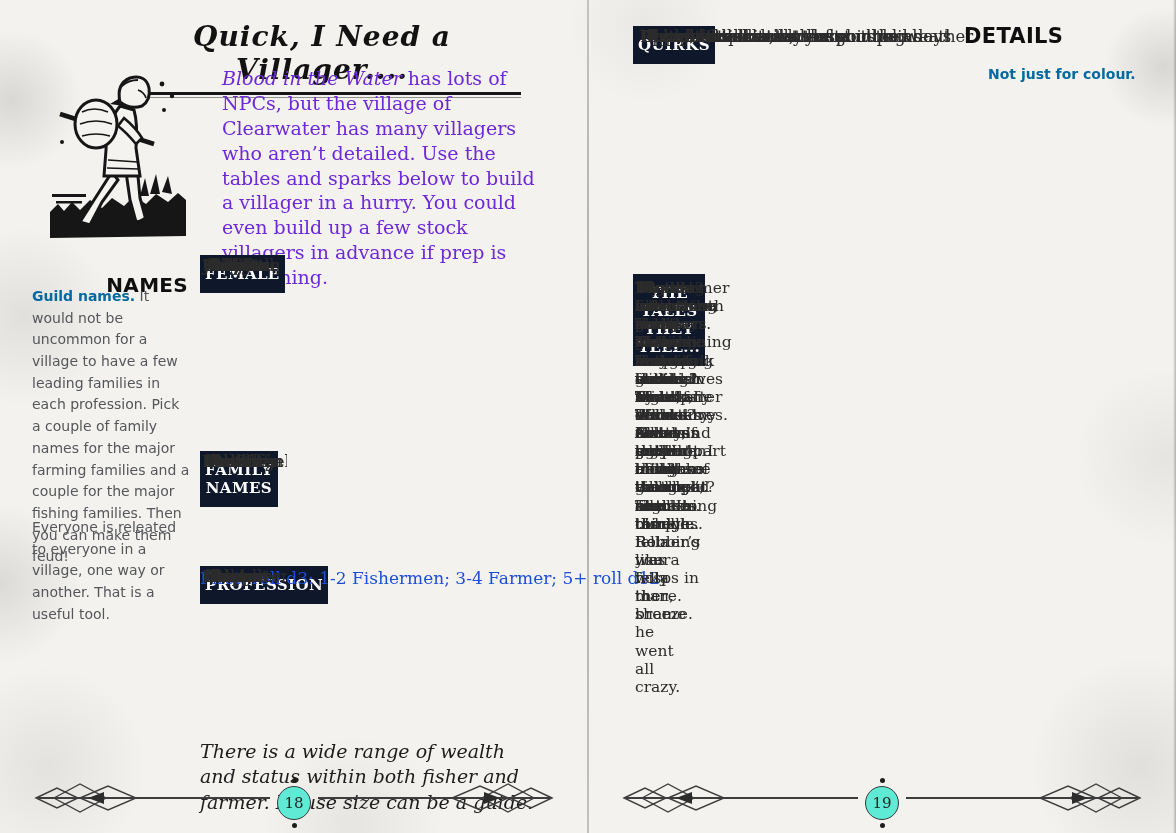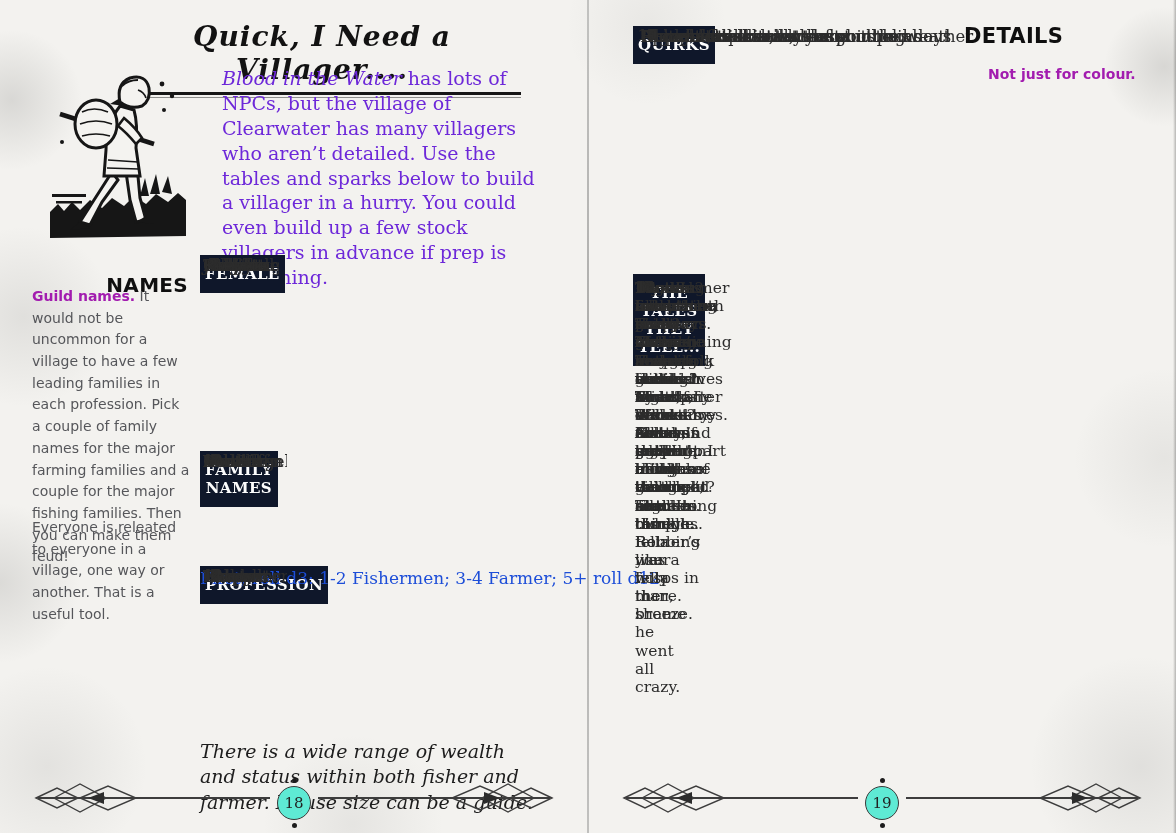--- a/index.html
+++ b/index.html
@@ -53,21 +53,21 @@
   .side-head{
     font-family:"DejaVu Sans", sans-serif; font-weight:bold; font-size:20px;
     color:#0f0f0f; letter-spacing:.3px;
   }
   .names-head{ left:0; top:249px; width:188px; text-align:right;margin-top:24px; }
   .prof-head{ left:0; top:636px; width:188px; text-align:right; }
   .side-text{
     font-family:"DejaVu Sans", sans-serif; font-size:14px; line-height:1.55;
     color:#55565a; width:160px; left:32px;
   }
-  .side-text strong{ position:static; color:#a21caf; }
+  .side-text strong{ position:static; color:#0369a1; }
   .side-text span{ position:static; }
   .side-p1{ top:286px; }
   .side-p2{ top:517px; }
 
   
   .details-head{ left:376px; top:24px; width:180px; font-size:21px; }
   .details-text{ left:400px; top:64px; width:180px; }
   .details-text strong{ display:block; }
 
   

